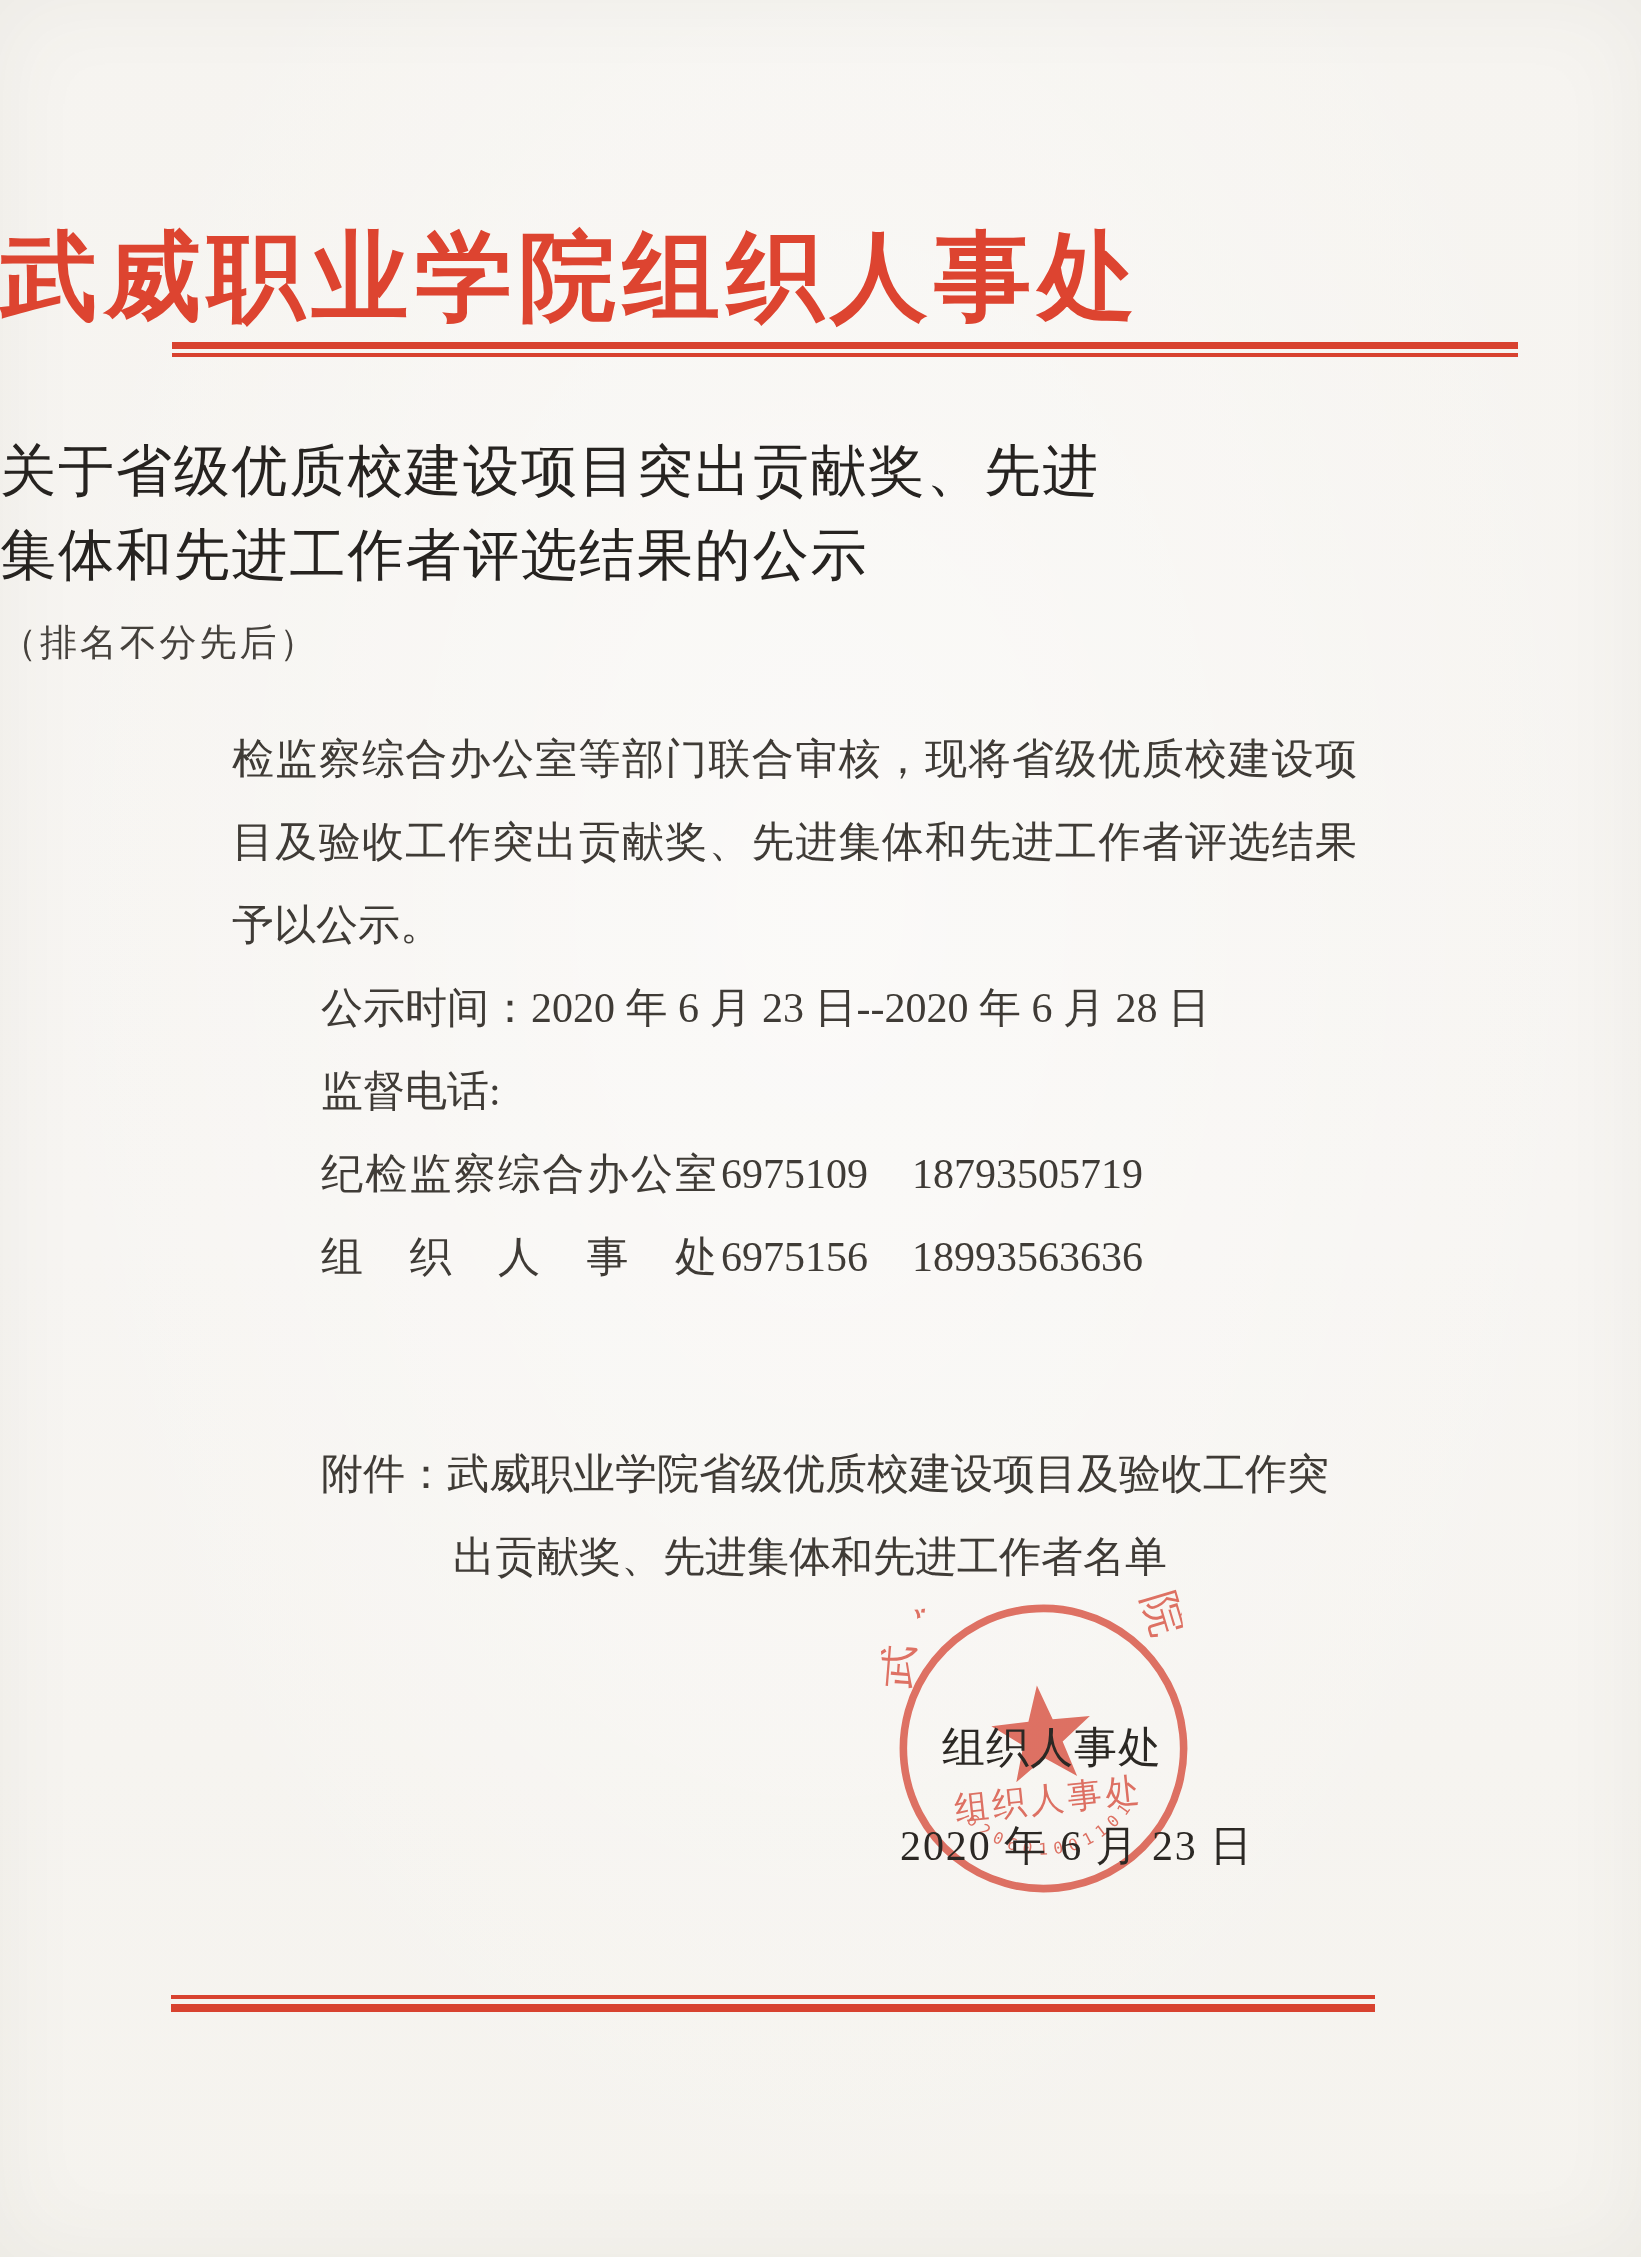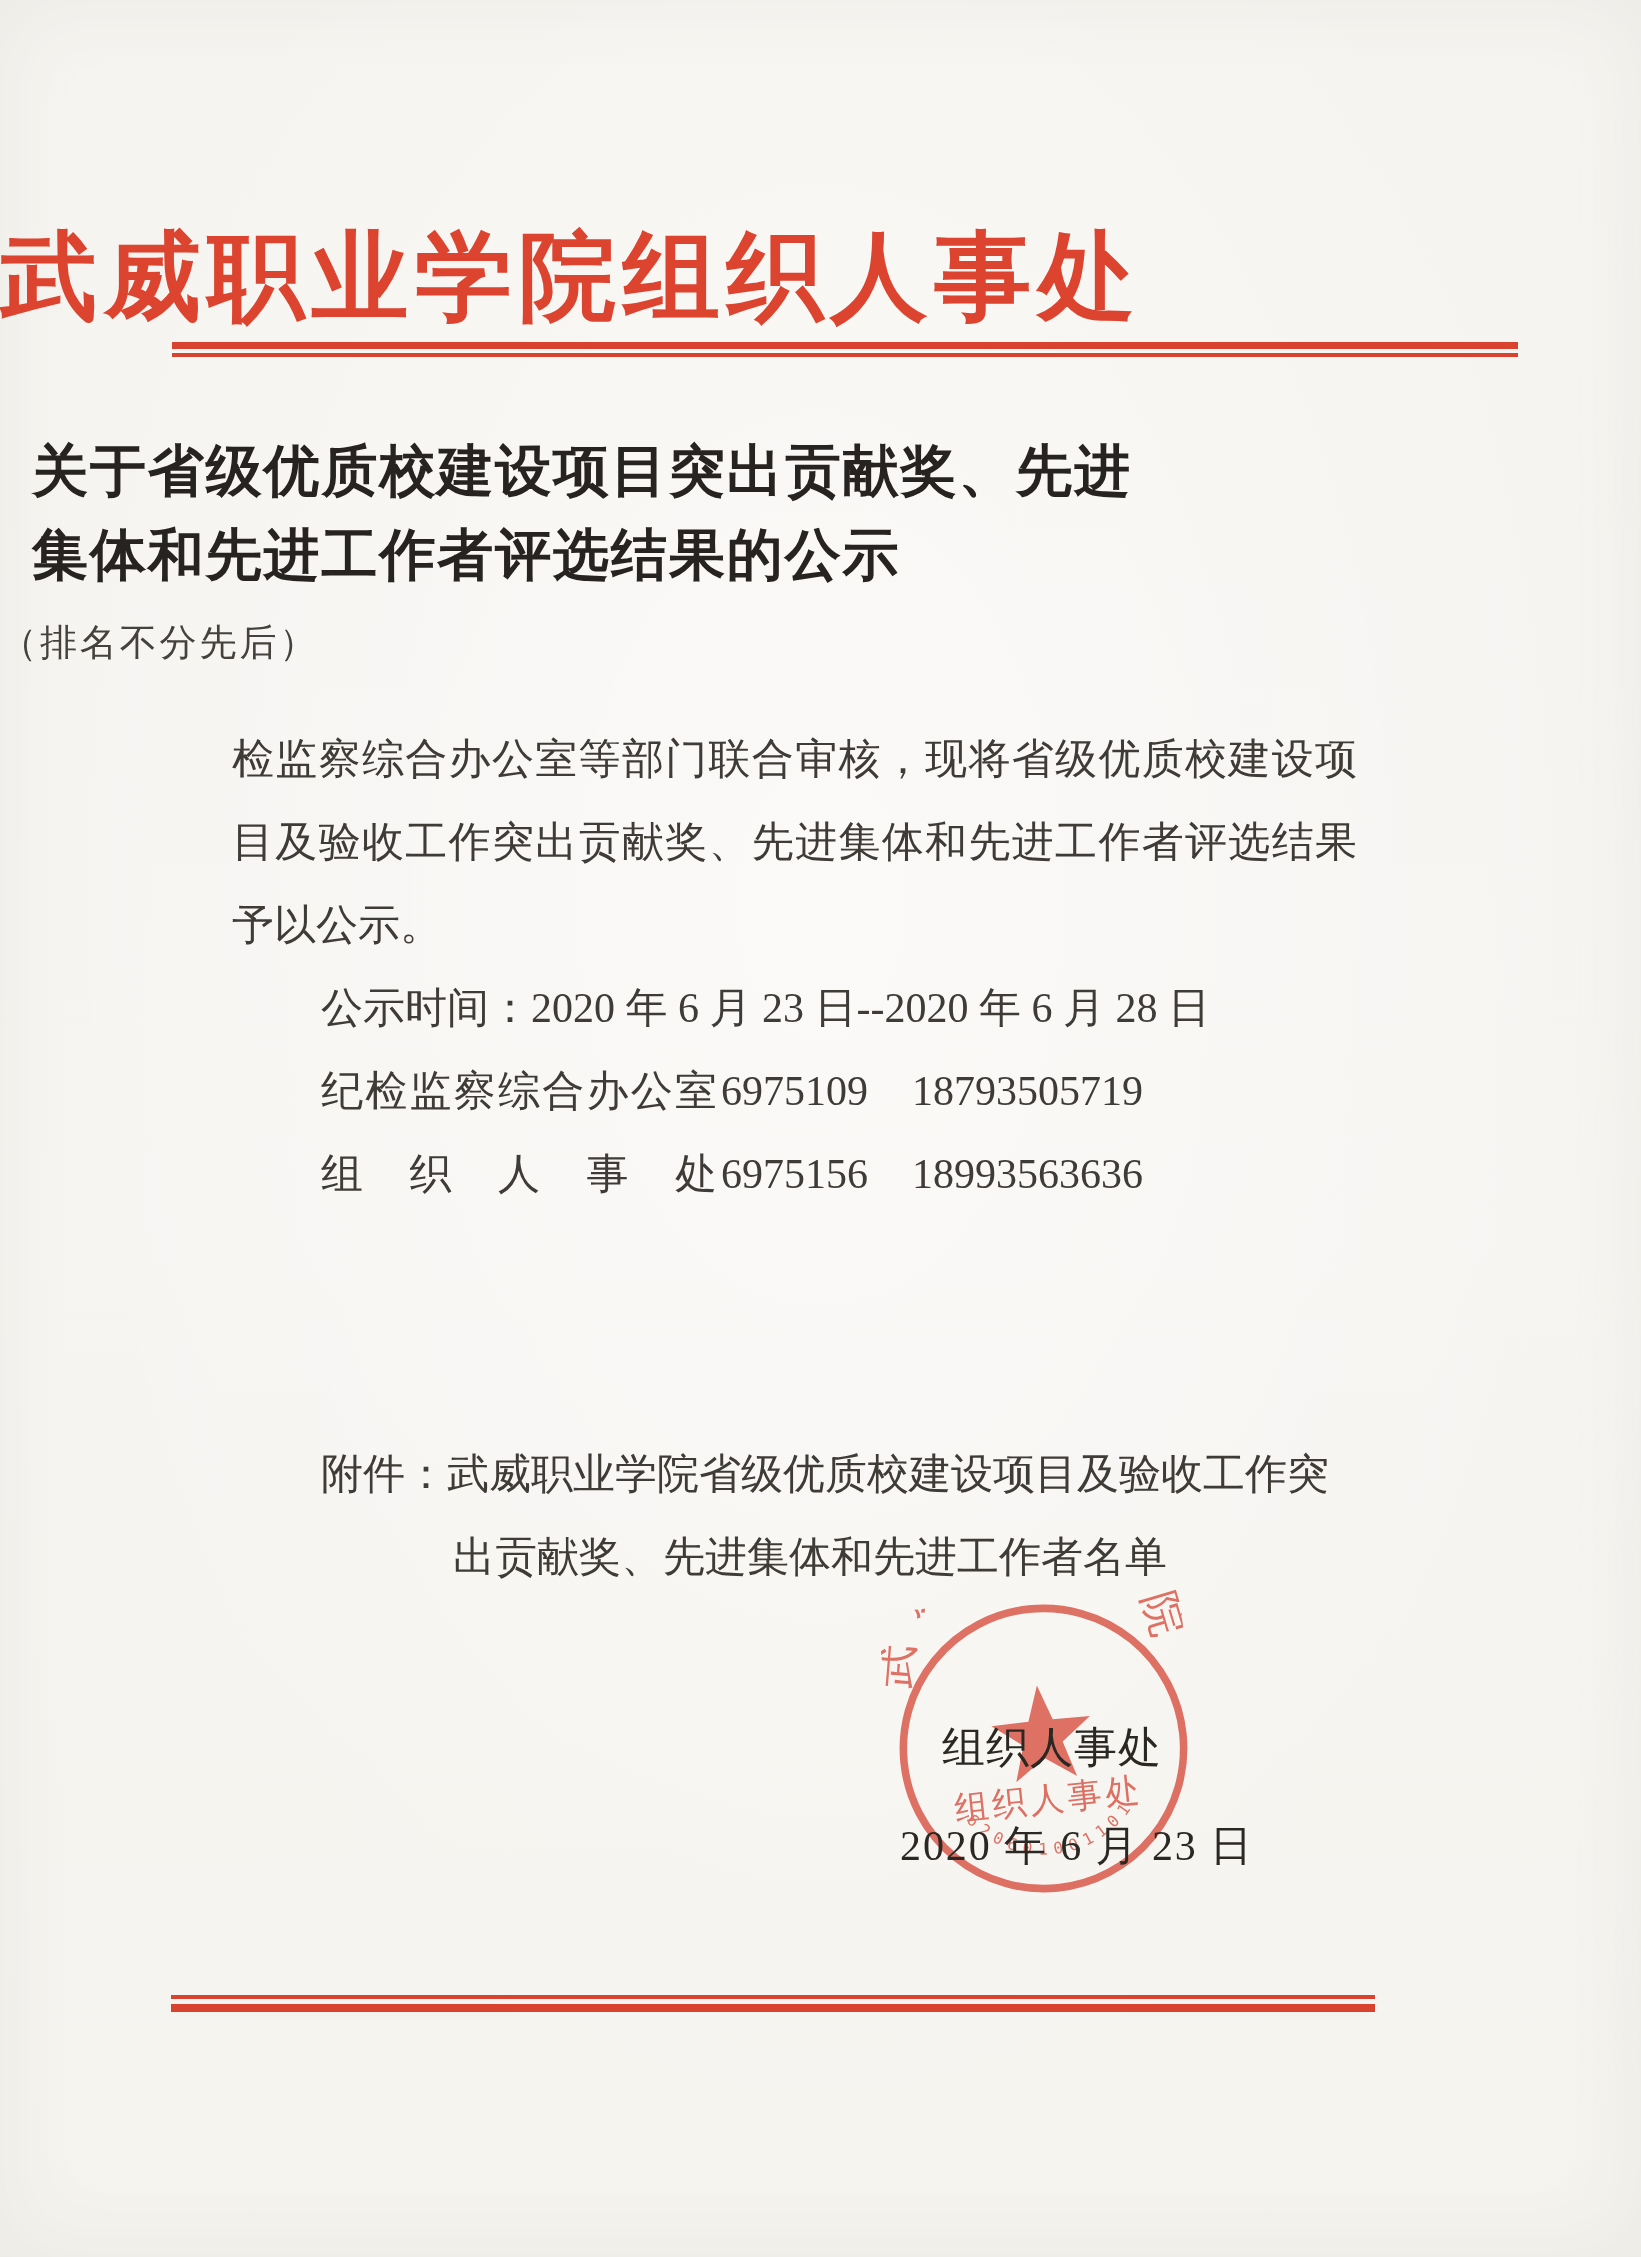--- a/index.html
+++ b/index.html
@@ -23,21 +23,21 @@
     letter-spacing:6.8px;
     color:#dd4430;
     line-height:120px;
     white-space:nowrap;
   }
   .rule{position:absolute;background:#d8422f;}
   .rule-top-thick{left:172px;top:342px;width:1346px;height:6.8px;}
   .rule-top-thin{left:172px;top:353px;width:1346px;height:3.9px;}
   .rule-bottom-thin{left:171px;top:1995px;width:1204px;height:3.9px;}
   .rule-bottom-thick{left:171px;top:2004px;width:1204px;height:7.7px;}
-  .doc-title{top:429px;font-size:56px;font-weight:700;color:#262320;line-height:84px;letter-spacing:1.9px;padding-left:32px;}
+  .doc-title{top:429px;font-size:56px;font-weight:400;color:#262320;line-height:84px;letter-spacing:1.9px;}
   .doc-title .title-line{white-space:nowrap;}
   .subtitle{top:618px;font-size:37px;color:#45413c;letter-spacing:2.9px;}
   .body-block{
     position:absolute;left:232px;top:718px;width:1125px;
     font-size:42px;line-height:83px;color:#3f3b36;
   }
   .line{height:83px;white-space:nowrap;}
   .line.justify{white-space:normal;text-align:justify;text-align-last:justify;}
   .line.indent{padding-left:89px;}
   .line.pad{padding-left:89px;}
@@ -80,20 +80,21 @@
     <div class="title-line">集体和先进工作者评选结果的公示</div>
   </div>
 
   <div class="centered subtitle">（排名不分先后）</div>
 
   <div class="body-block">
     <div class="line justify">检监察综合办公室等部门联合审核，现将省级优质校建设项</div>
     <div class="line justify">目及验收工作突出贡献奖、先进集体和先进工作者评选结果</div>
     <div class="line">予以公示。</div>
     <div class="line pad">公示时间：2020 年 6 月 23 日--2020 年 6 月 28 日</div>
+    <div class="line pad">监督电话:</div>
     <div class="line pad">
       <span class="office">纪检监察综合办公室</span><span class="phone1">6975109</span><span class="phone2">18793505719</span>
     </div>
     <div class="line pad">
       <span class="office">组织人事处</span><span class="phone1">6975156</span><span class="phone2">18993563636</span>
     </div>
   </div>
 
   <div class="attach-line attach-1">附件：武威职业学院省级优质校建设项目及验收工作突</div>
   <div class="attach-line attach-2">出贡献奖、先进集体和先进工作者名单</div>

